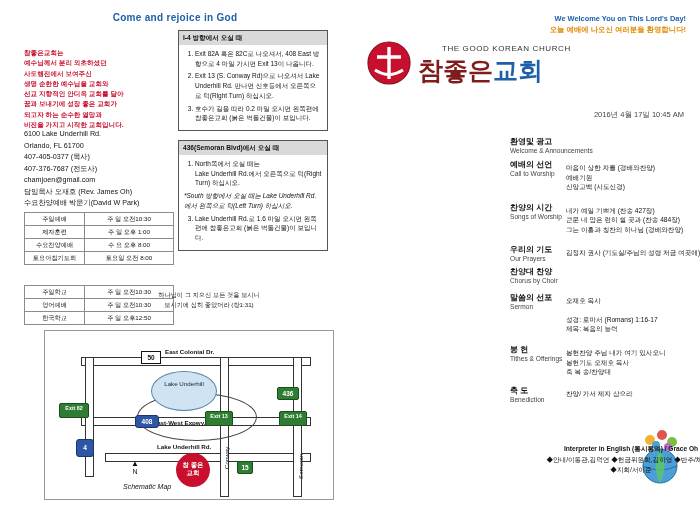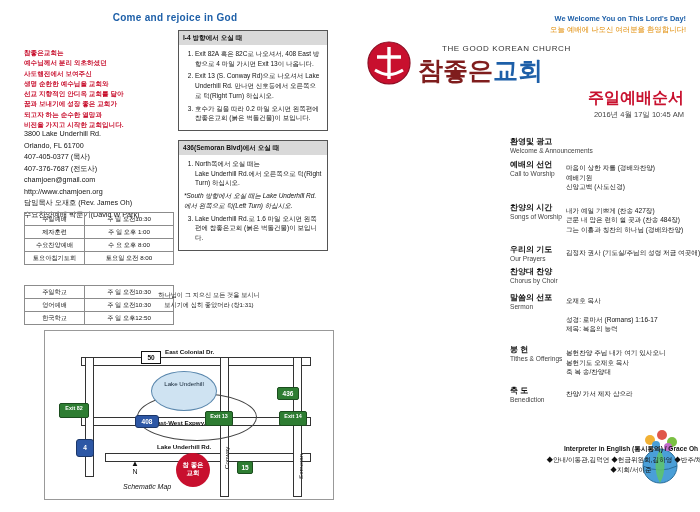--- a/index.html
+++ b/index.html
@@ -111,21 +111,21 @@
     position:absolute; border:1px solid #444; border-radius:50%;
     background:transparent;
   }
 
   
   .right { position:absolute; left:350px; top:0; width:350px; height:512px; }
   .welcome {
     position:absolute; right:14px; top:14px; text-align:right;
   }
   .welcome .w1 { font-size:7.4px; color:#1d5fa8; font-weight:bold;margin-left:16px; }
-  .welcome .w2 { font-size:7.4px; color:#e08a00; font-weight:normal; margin-top:2px; }
+  .welcome .w2 { font-size:7.4px; color:#e08a00; font-weight:bold; margin-top:2px; }
 
   .logo { position:absolute; left:16px; top:40px; width:46px; height:46px; }
 
   .ch-en {
     position:absolute; left:68px; top:44px;
     font-size:8px; letter-spacing:.6px; color:#333;margin-left:24px;
   }
   .ch-kr {
     position:absolute; left:68px; top:54px;
     font-size:25px; font-weight:bold;
@@ -169,26 +169,25 @@
 예수님께서 분리 외초하셨던
 사도행전에서 보여주신
 생명 순한한 예수님을 교회와
 선교 지향적인 안디옥 교회를 닮아
 꿈과 보내기에 성장 좋은 교회가
 되고자 하는 순수한 열망과
 비전을 가지고 시작한 교회입니다.</span>
     </div>
 
     <div class="addr-block">
-      <div>3800 Lake Underhill Rd.</div>
+      <div>6100 Lake Underhill Rd.</div>
       <div>Orlando, FL 61700</div>
       <div>407-405-0377 (목사)</div>
       <div>407-376-7687 (전도사)</div>
       <div>chamjoen@gmail.com</div>
-      <div>http://www.chamjoen.org</div>
       <div>담임목사 오재호 (Rev. James Oh)</div>
       <div>수요찬양예배 박문기(David W Park)</div>
     </div>
 
     <table class="sched sched1">
       <tbody>
           <tr>
         <td class="l">주일예배</td>
         <td class="r">주 일 오전10:30</td>
       </tr>
@@ -307,21 +306,20 @@
         <path d="M9 30 q14 9 28 0" stroke="#fff" stroke-width="3" fill="none"></path>
         <circle cx="23" cy="23" r="21" fill="none" stroke="#8c0c22" stroke-width="1.2"></circle>
       </svg>
     </div>
 
     <div class="ch-en">THE GOOD KOREAN CHURCH</div>
     <div class="ch-kr">
       <span class="red">참좋은</span><span class="blue">교회</span>
     </div>
 
-    <div class="bulletin-title">주일예배순서</div>
     <div class="bulletin-date">2016년 4월 17일 10:45 AM</div>
 
     <div class="order" style="left:160px; top:136px; width:200px;">
 
       <div class="row">
         <div class="kr">환영및 광고</div>
         <div class="en">Welcome &amp; Announcements</div>
       </div>
 
       <div class="row">

